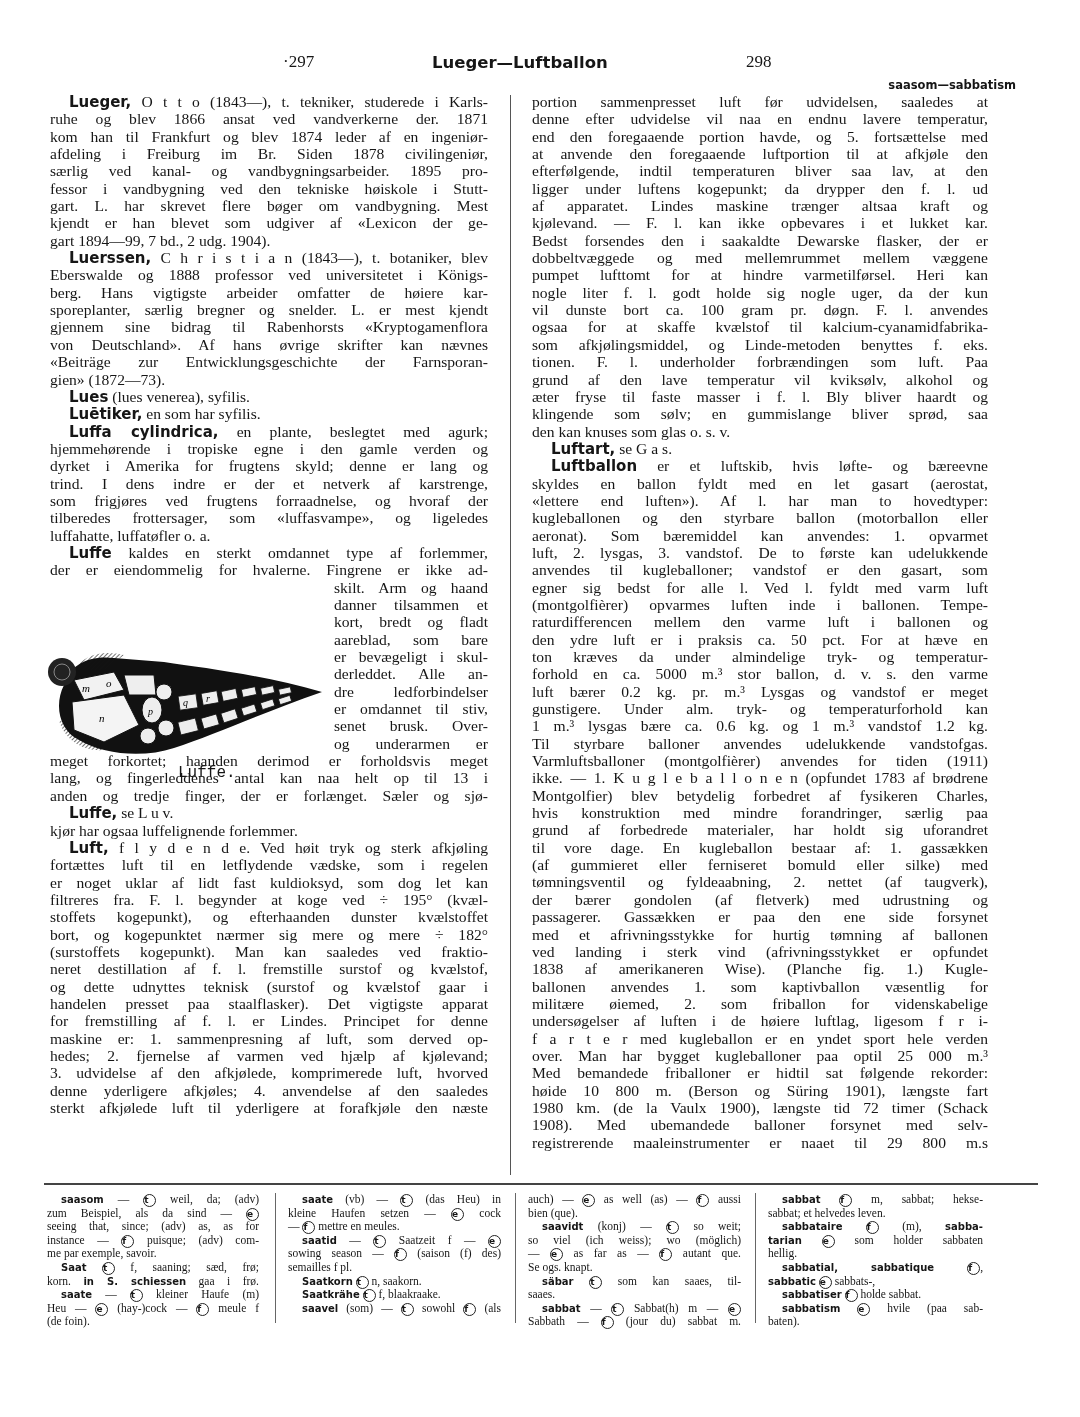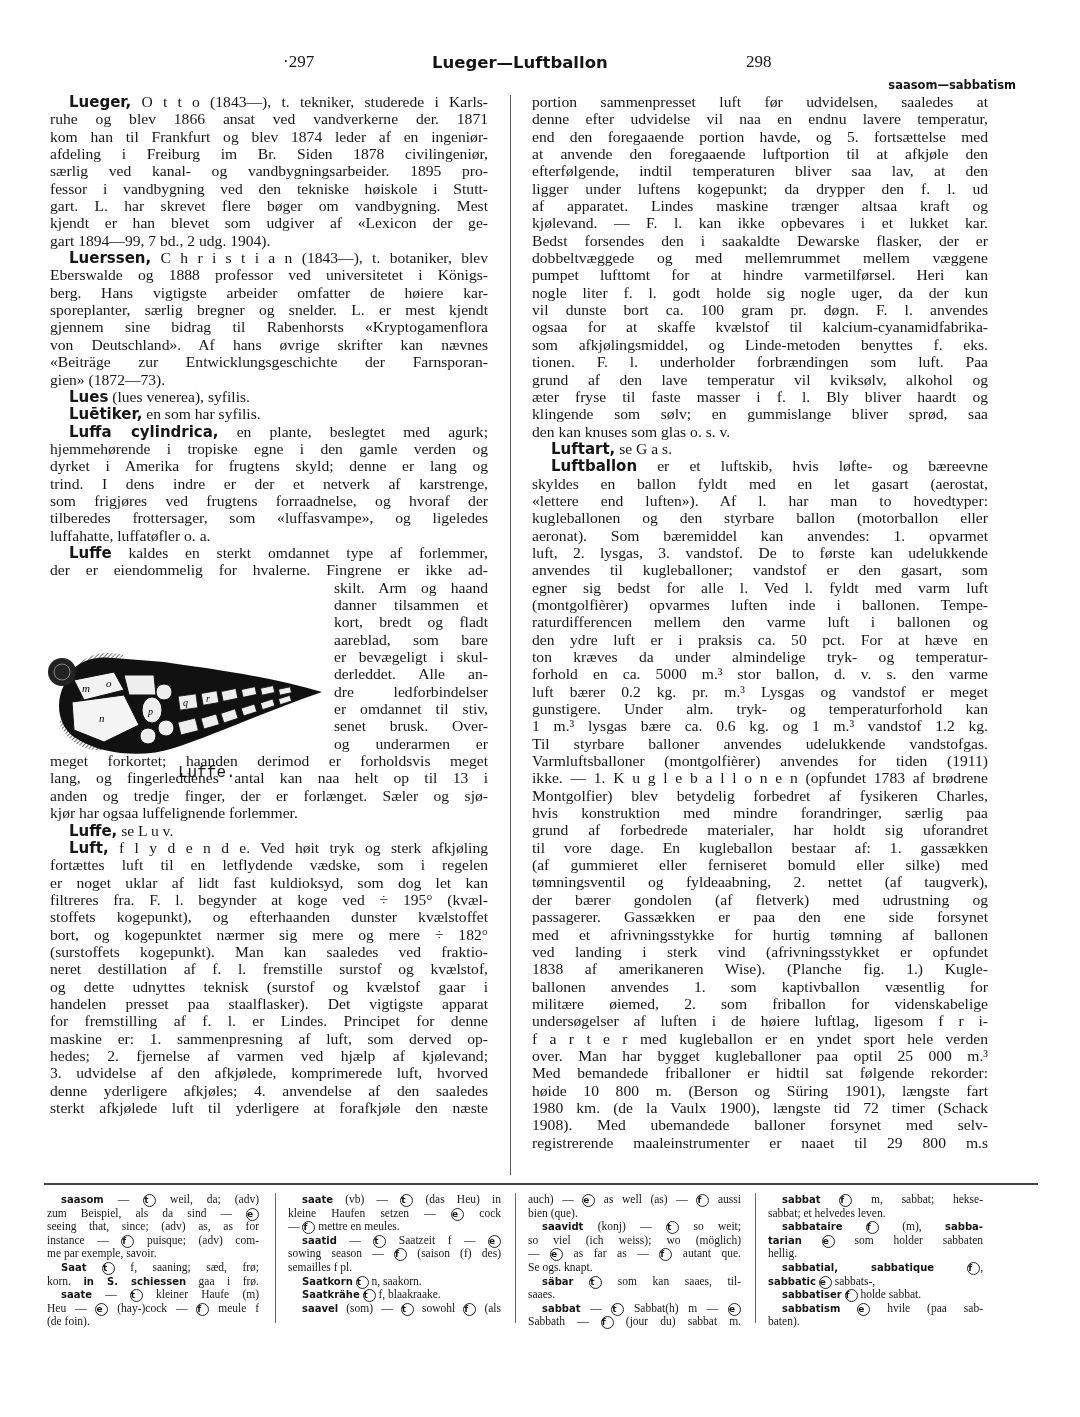--- a/index.html
+++ b/index.html
@@ -87,22 +87,22 @@
         <span class="line">dre ledforbindelser</span>
         <span class="line">er omdannet til stiv,</span>
         <span class="line">senet brusk. Over-</span>
         <span class="line">og underarmen er</span>
       </div>
   </div>
   <div id="left-b">
       <span class="line"><span>meget forkortet; haanden derimod er forholdsvis meget</span></span>
       <span class="line"><span>lang, og fingerleddenes antal kan naa helt op til 13 i</span></span>
       <span class="line"><span>anden og tredje finger, der er forlænget. Sæler og sjø-</span></span>
+      <span class="line ind last"><span class="hw">Luffe,</span><span> se L u v.</span></span>
       <span class="line last"><span>kjør har ogsaa luffelignende forlemmer.</span></span>
-      <span class="line ind last"><span class="hw">Luffe,</span><span> se L u v.</span></span>
       <span class="line ind"><span class="hw">Luft,</span><span> f l y d e n d e. Ved høit tryk og sterk afkjøling</span></span>
       <span class="line"><span>fortættes luft til en letflydende vædske, som i regelen</span></span>
       <span class="line"><span>er noget uklar af lidt fast kuldioksyd, som dog let kan</span></span>
       <span class="line"><span>filtreres fra. F. l. begynder at koge ved ÷ 195° (kvæl-</span></span>
       <span class="line"><span>stoffets kogepunkt), og efterhaanden dunster kvælstoffet</span></span>
       <span class="line"><span>bort, og kogepunktet nærmer sig mere og mere ÷ 182°</span></span>
       <span class="line"><span>(surstoffets kogepunkt). Man kan saaledes ved fraktio-</span></span>
       <span class="line"><span>neret destillation af f. l. fremstille surstof og kvælstof,</span></span>
       <span class="line"><span>og dette udnyttes teknisk (surstof og kvælstof gaar i</span></span>
       <span class="line"><span>handelen presset paa staalflasker). Det vigtigste apparat</span></span>

